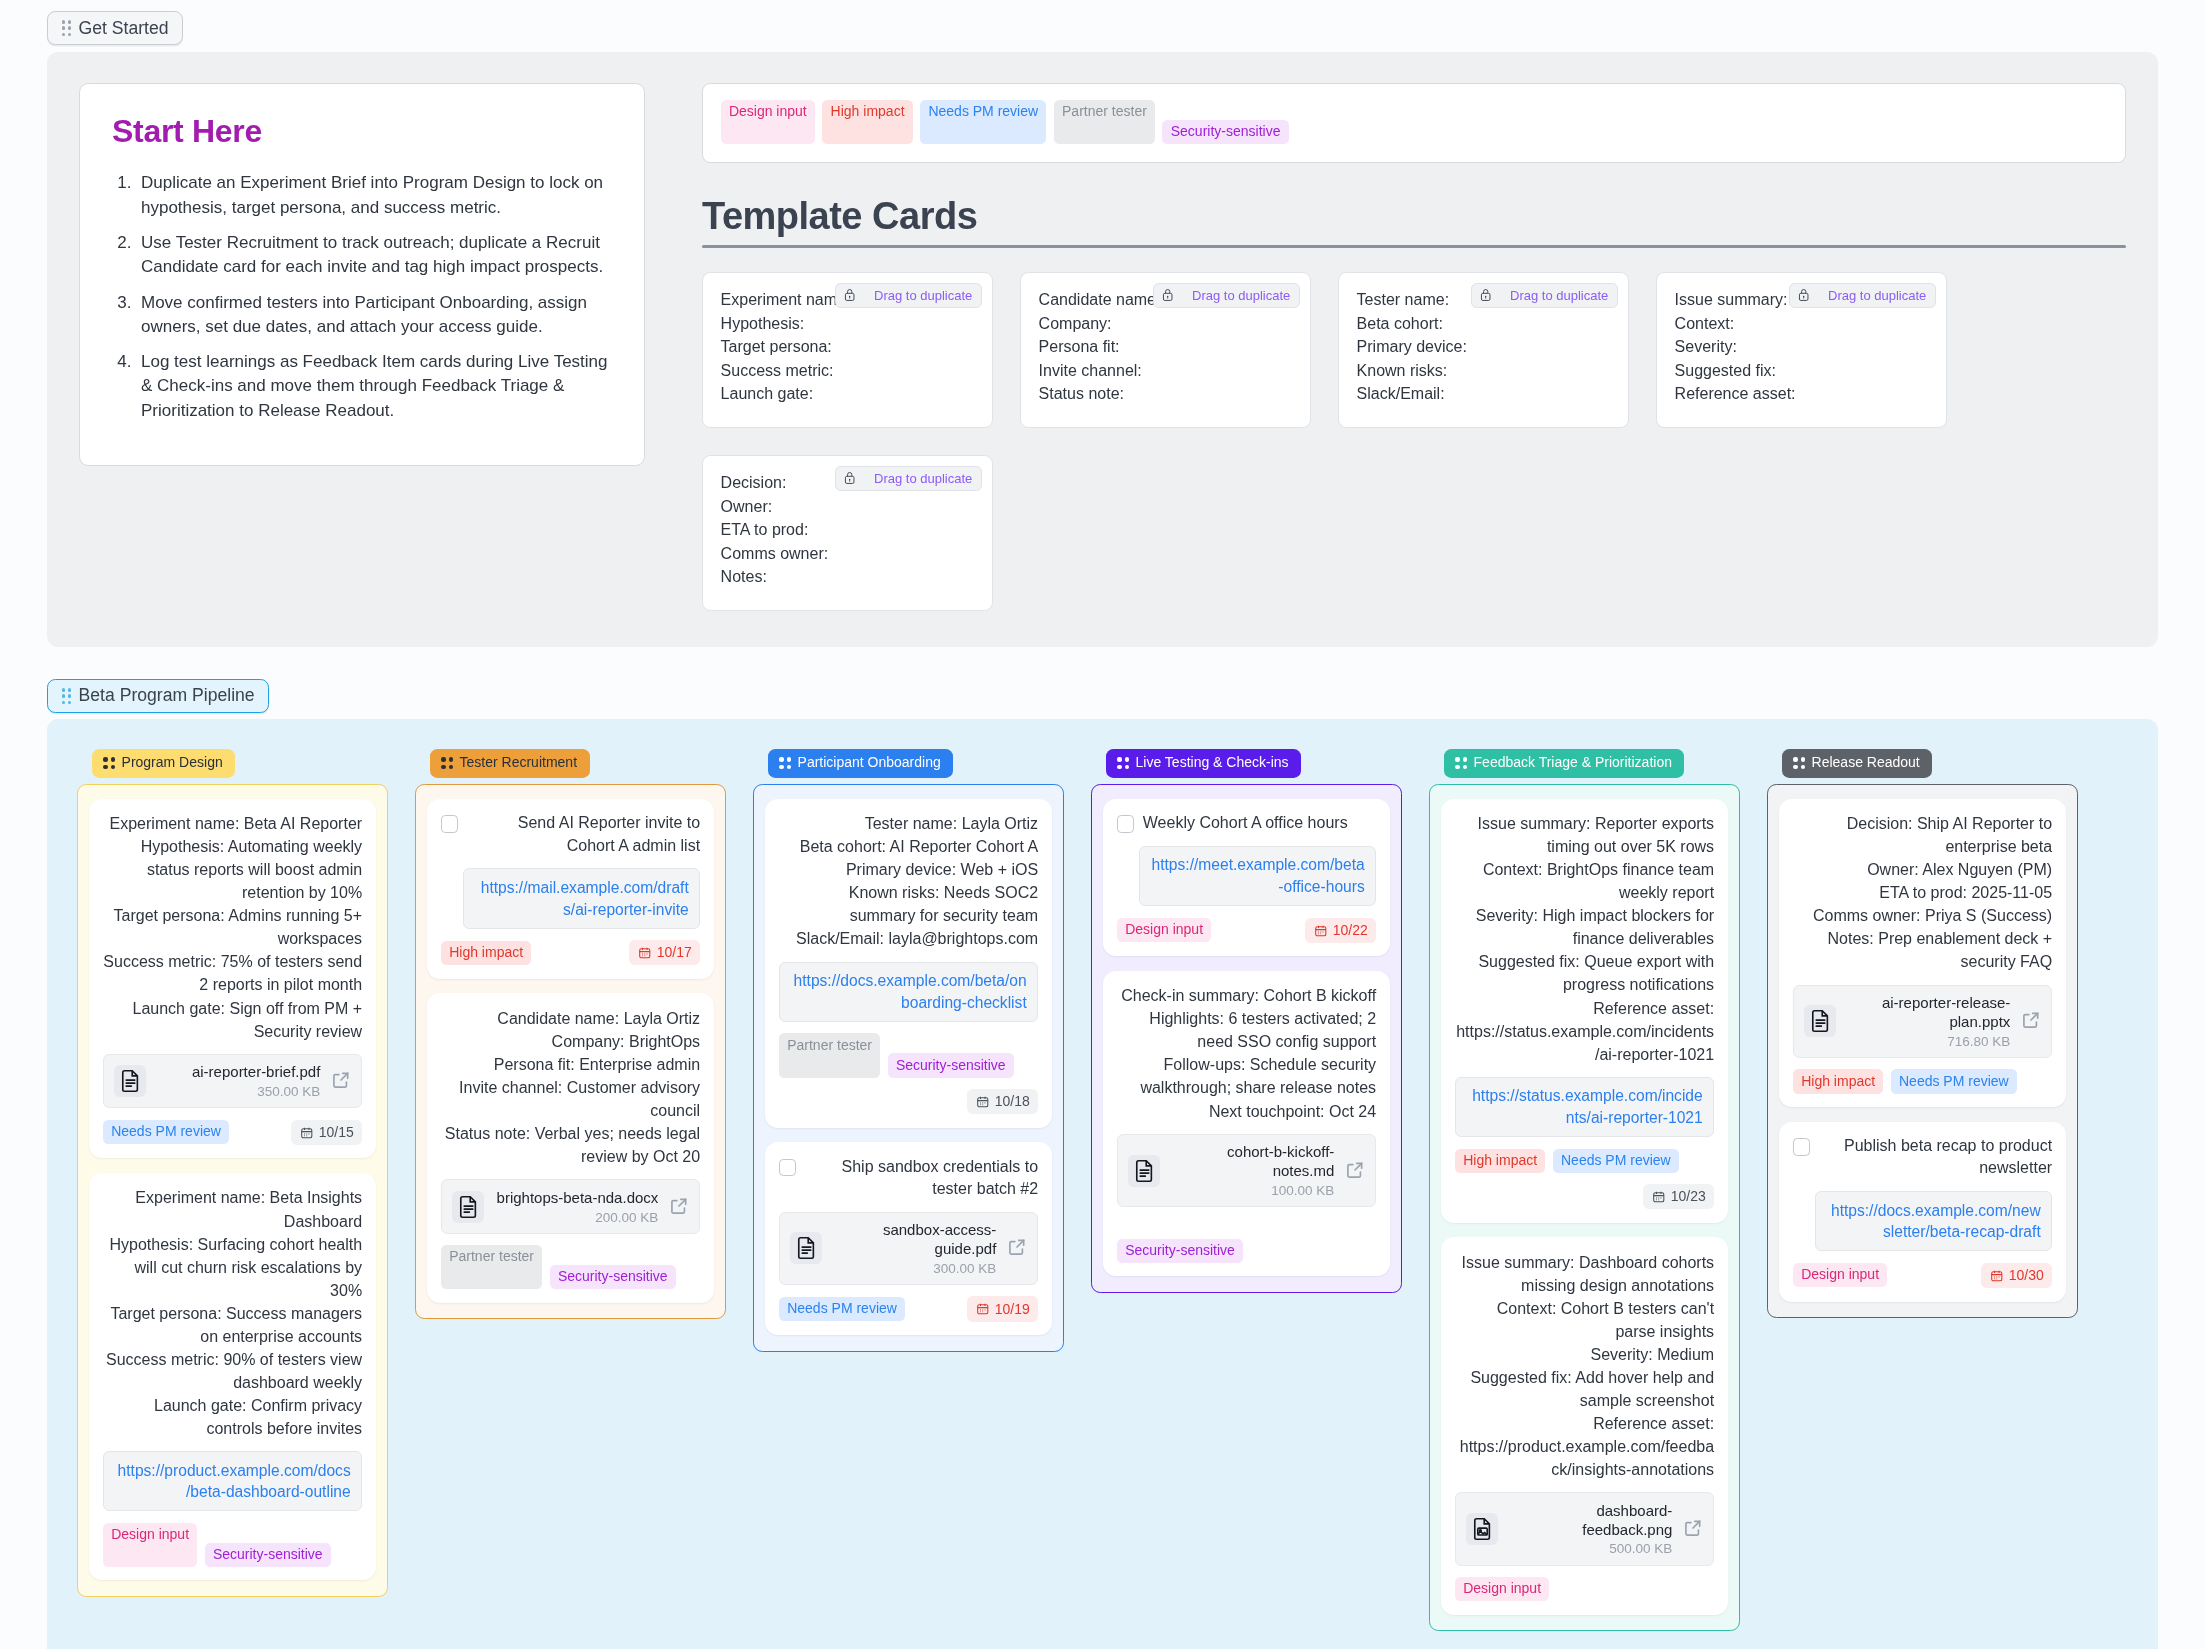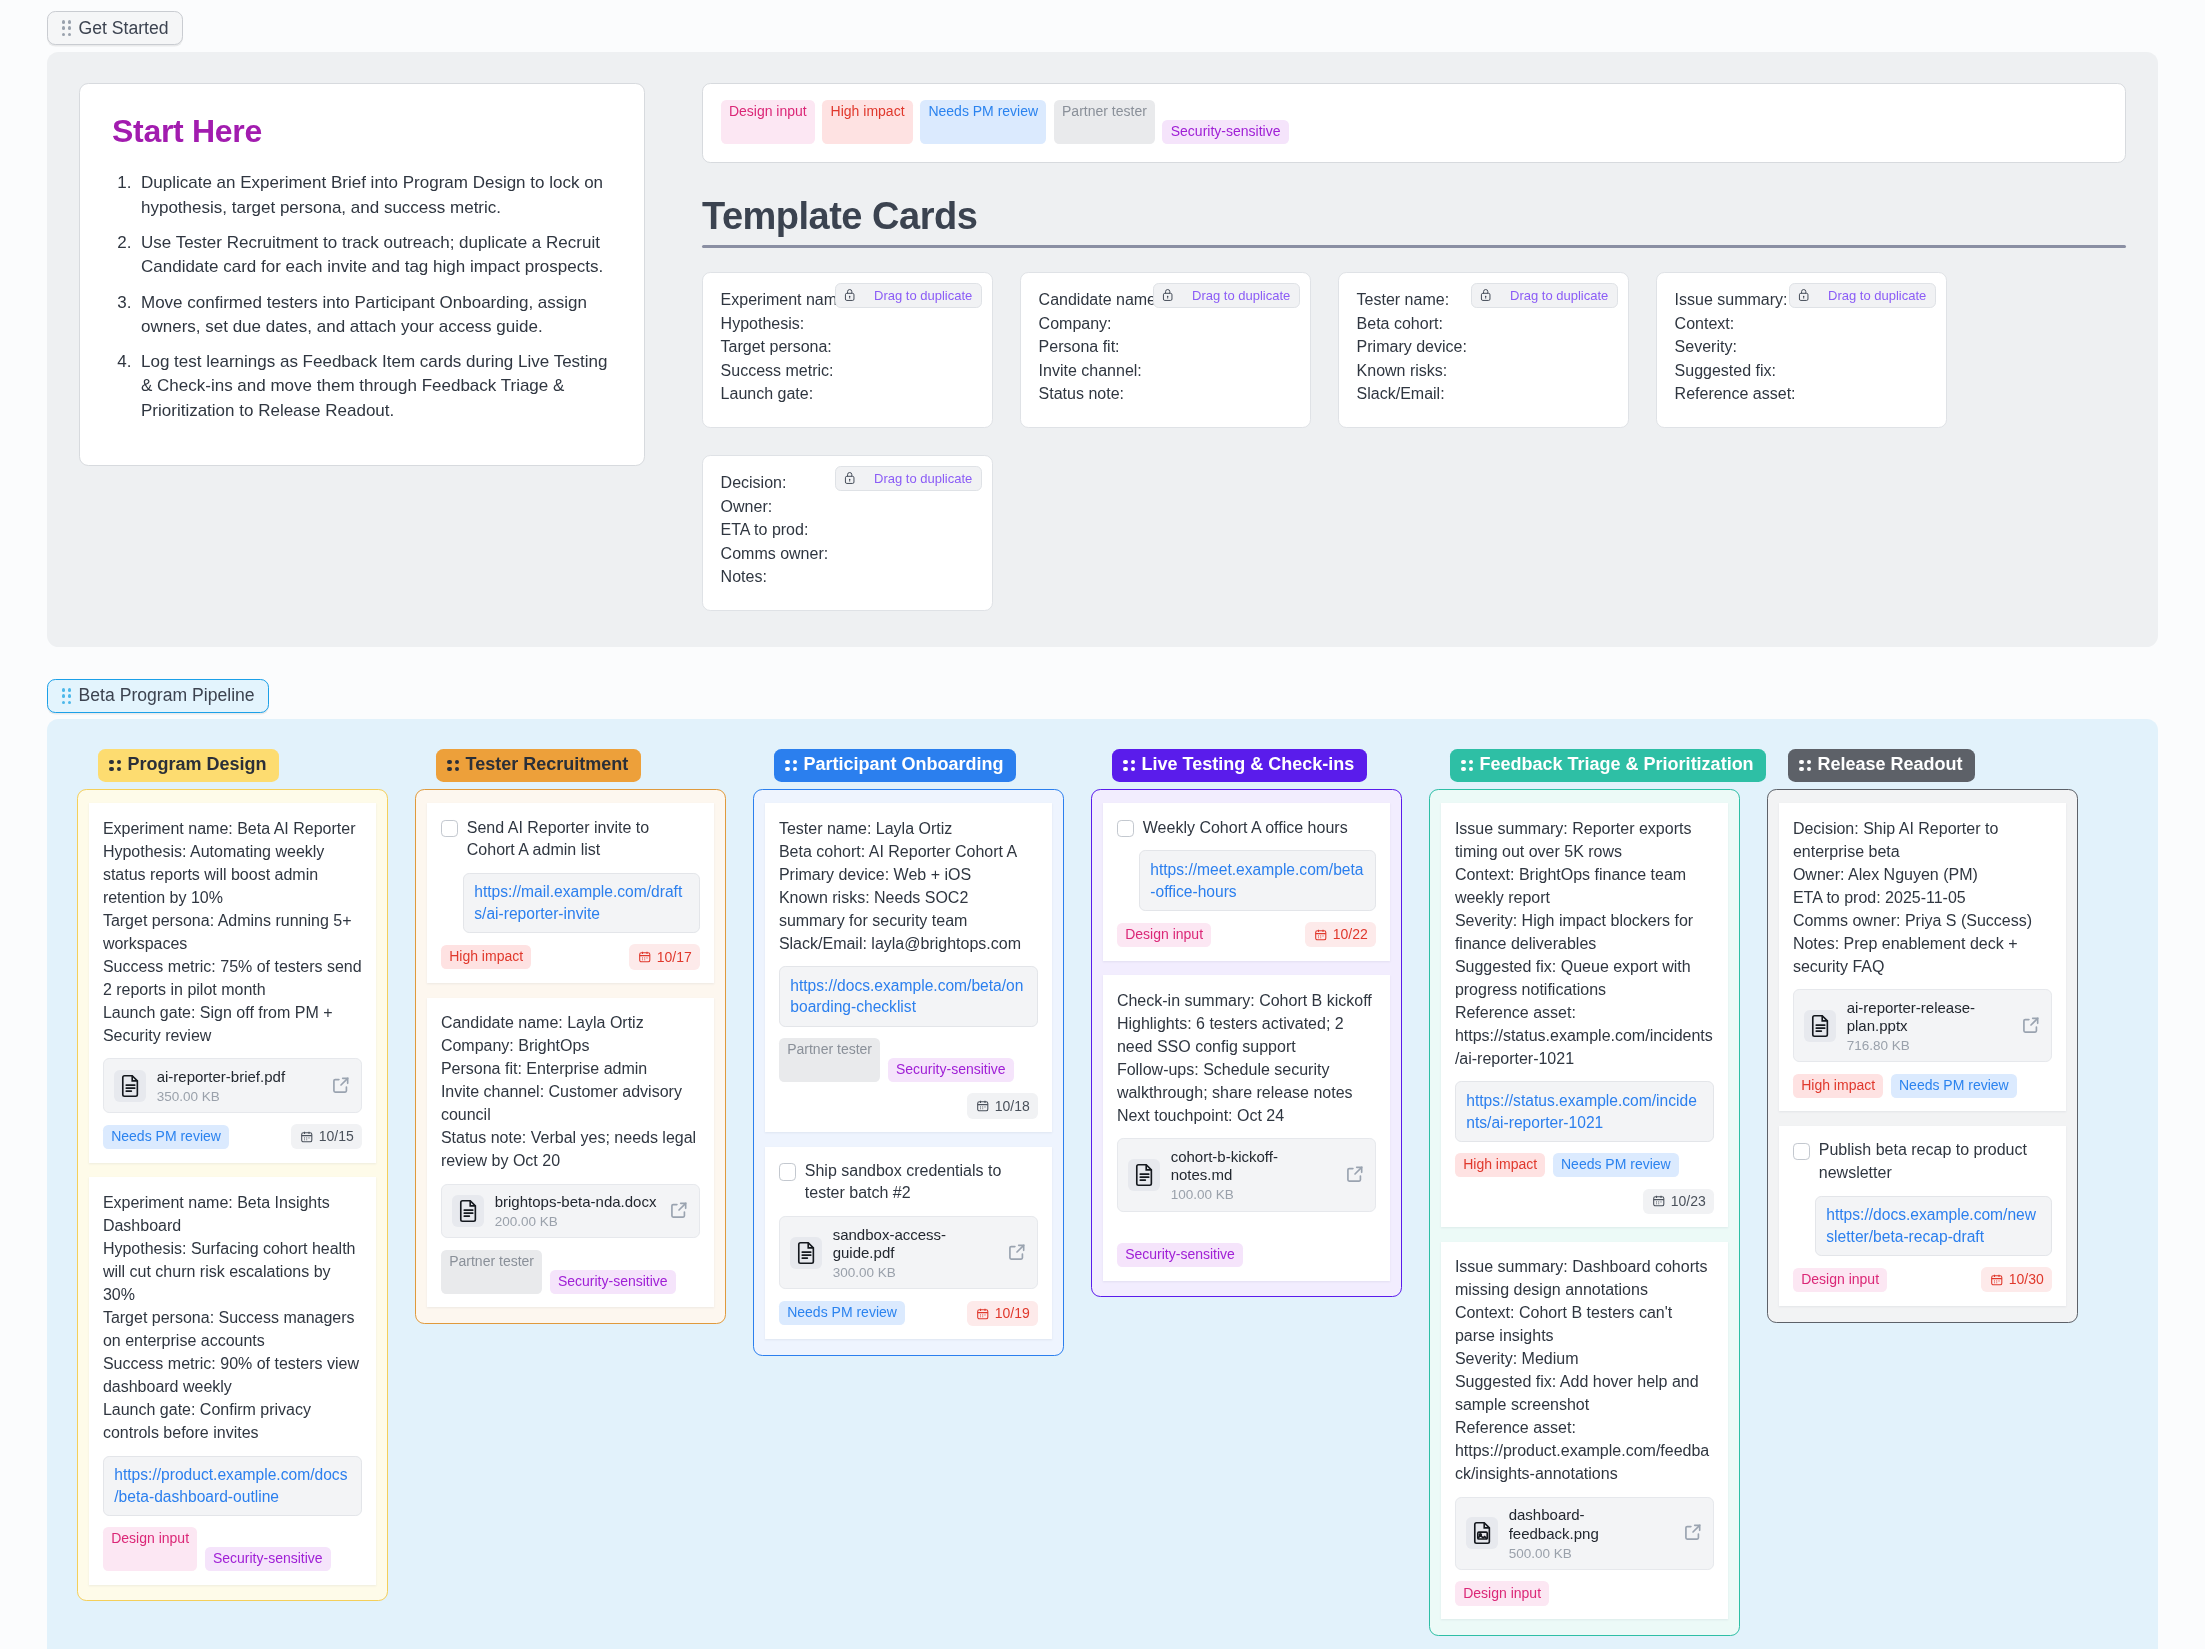--- a/index.html
+++ b/index.html
@@ -160,24 +160,24 @@
     align-items: flex-start;
   }
 
   .column { width: 311px; flex: none; }
   .col-pill {
     display: inline-flex;
     align-items: center;
     gap: 6.7px;
     padding: 6.2px 12.5px 7.3px 11.4px;
     border-radius: 7.3px;
-    font-size: 18px;
-    font-weight: 700;
+    font-size: 14px;
+    font-weight: 400;
     line-height: 1.1;
-    margin-left: 21px;
+    margin-left: 15px;
     margin-bottom: 6.2px;
     white-space: nowrap;
   }
   .col-pill .grip2 {
     display: inline-grid;
     grid-template-columns: repeat(2, 4.2px);
     grid-template-rows: repeat(2, 4.2px);
     gap: 3.1px;
   }
   .col-pill .grip2 i { width: 4.2px; height: 4.2px; border-radius: 50%; display:block; }
@@ -186,23 +186,24 @@
     border-radius: 9.3px;
     border: 1.6px solid transparent;
     padding: 13.5px 11.4px 15.6px 11.4px;
     display: flex;
     flex-direction: column;
     gap: 14.5px;
   }
 
   .card {
     background: #fff;
-    border-radius: 0;
+    border-radius: 13px;
     padding: 13.5px 13.5px 13.5px 13.5px;
     box-shadow: 0 1px 2.1px rgba(25,40,70,0.07);
+    text-align: right;
   }
   .card-text { font-size: 16px; line-height: 1.44; color: #2f3640; overflow-wrap: break-word; }
 
   .todo-row { display: flex; gap: 8.3px; align-items: flex-start; }
   .checkbox {
     width: 17.6px; height: 17.6px; flex: none;
     border: 1.6px solid #c3c8cf;
     border-radius: 4.2px;
     background: #fff;
     margin-top: 3.1px;

